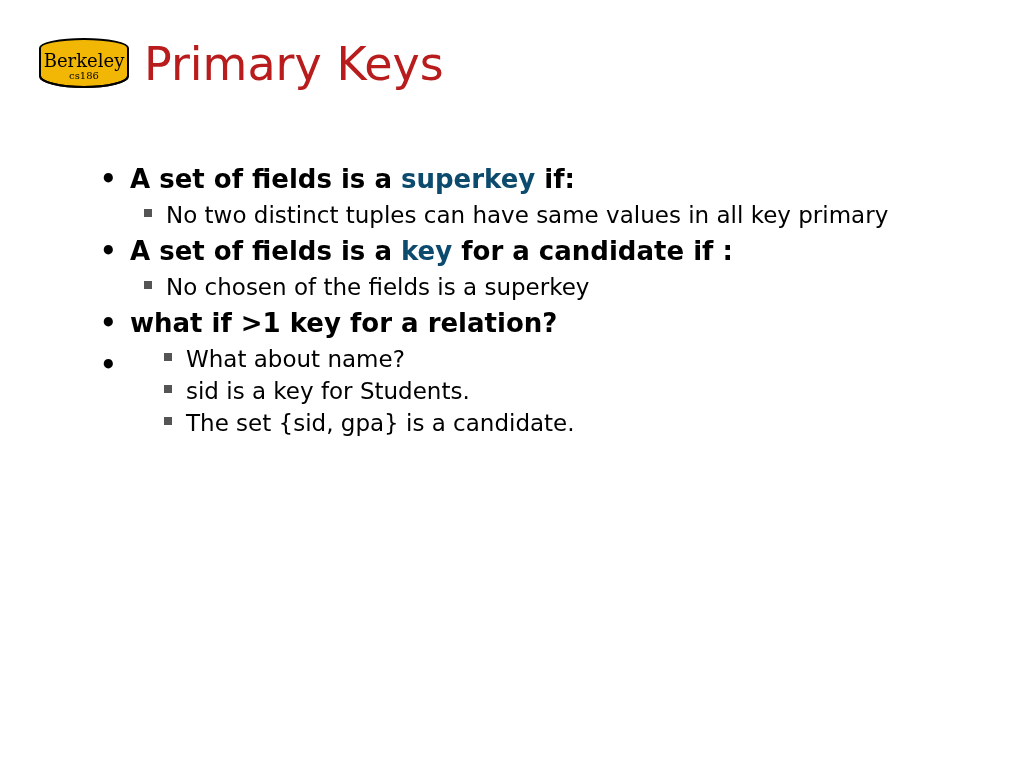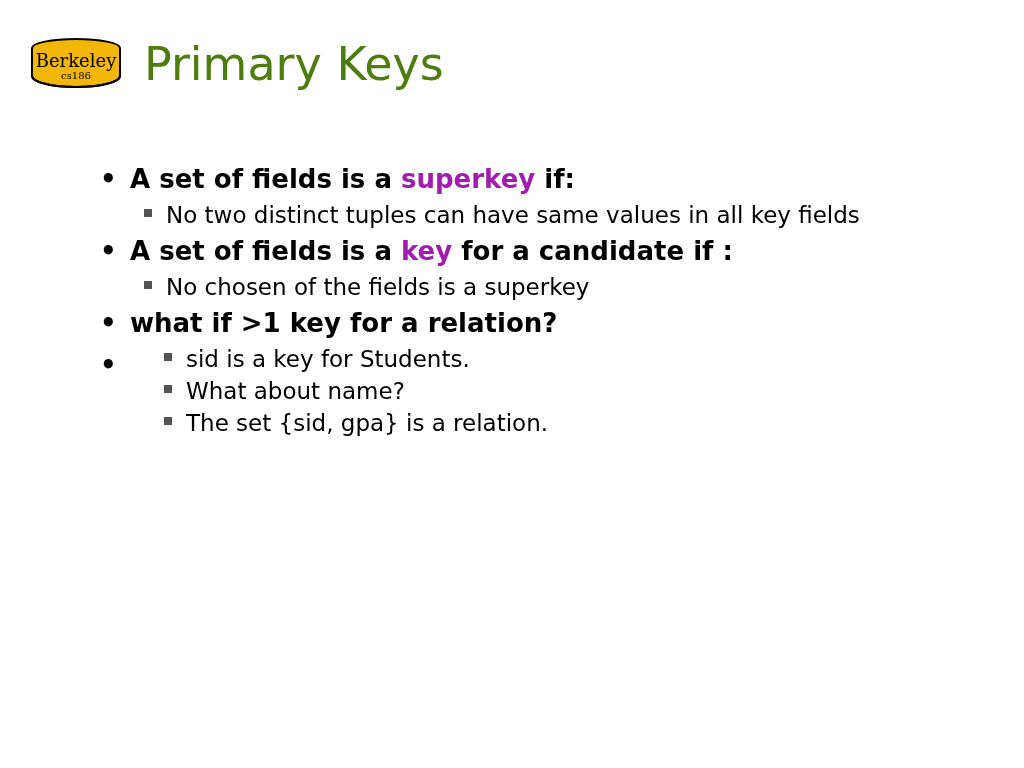--- a/index.html
+++ b/index.html
@@ -16,36 +16,36 @@
   .slide {
     position: relative;
     width: 1024px;
     height: 768px;
     background: #ffffff;
   }
 
   
   .logo {
     position: absolute;
-    left: 21px;
+    left: 29px;
     top: 36px;
     width: 110px;
     height: 62px;
   }
   .logo svg { display: block; }
 
   
   .slide-title {
     position: absolute;
     left: 144px;
     top: 36px;
     font-size: 46px;
     line-height: 56px;
     font-weight: normal;
-    color: #4d7c0f;
+    color: #b91c1c;
     letter-spacing: 0px;
     font-family: "DejaVu Sans", sans-serif;
   }
 
   
   .body {
     position: absolute;
     left: 88px;
     top: 158px;
     width: 900px;
@@ -98,21 +98,21 @@
     left: 14px;
     top: 9px;
     width: 8px;
     height: 8px;
     background: #555555;
   }
   ul.level2 > li.l2 > .l2text {
     display: block;
   }
 
-  .red { color: #a21caf; }
+  .red { color: #0c4a6e; }
 
   .indent-more { padding-left: 56px !important; }
   .indent-more > .bullet2 { left: 34px !important; }
 </style>
 </head>
 <body>
 
 <div class="slide">
 
   <div class="logo">
@@ -128,21 +128,21 @@
   <div class="slide-title">Primary Keys</div>
 
   <div class="body">
     <ul class="level1" id="bullet-root">
         <li class="l1">
           <span class="bullet1">•</span>
           <span class="l1text"><span>A set of fields is a </span><span class="red">superkey</span><span> if:</span></span>
           <ul class="level2">
             <li class="l2">
               <span class="bullet2"></span>
-              <span class="l2text"><span>No two distinct tuples can have same values in all key fields</span></span>
+              <span class="l2text"><span>No two distinct tuples can have same values in all key primary</span></span>
             </li>
           </ul>
         </li>
         <li class="l1">
           <span class="bullet1">•</span>
           <span class="l1text"><span>A set of fields is a </span><span class="red">key</span><span> for a candidate if :</span></span>
           <ul class="level2">
             <li class="l2">
               <span class="bullet2"></span>
               <span class="l2text"><span>No chosen of the fields is a superkey</span></span>
@@ -151,28 +151,28 @@
         </li>
         <li class="l1">
           <span class="bullet1">•</span>
           <span class="l1text"><span>what if &gt;1 key for a relation?</span></span>
         </li>
         <li class="l1">
           <span class="bullet1">•</span>
           <ul class="level2">
             <li class="l2 indent-more">
               <span class="bullet2"></span>
+              <span class="l2text"><span>What about name?</span></span>
+            </li>
+            <li class="l2 indent-more">
+              <span class="bullet2"></span>
               <span class="l2text"><span>sid is a key for Students.</span></span>
             </li>
             <li class="l2 indent-more">
               <span class="bullet2"></span>
-              <span class="l2text"><span>What about name?</span></span>
-            </li>
-            <li class="l2 indent-more">
-              <span class="bullet2"></span>
-              <span class="l2text"><span>The set {sid, gpa} is a relation.</span></span>
+              <span class="l2text"><span>The set {sid, gpa} is a candidate.</span></span>
             </li>
           </ul>
         </li>
       </ul>
   </div>
 
 </div>
 
 </body></html>

